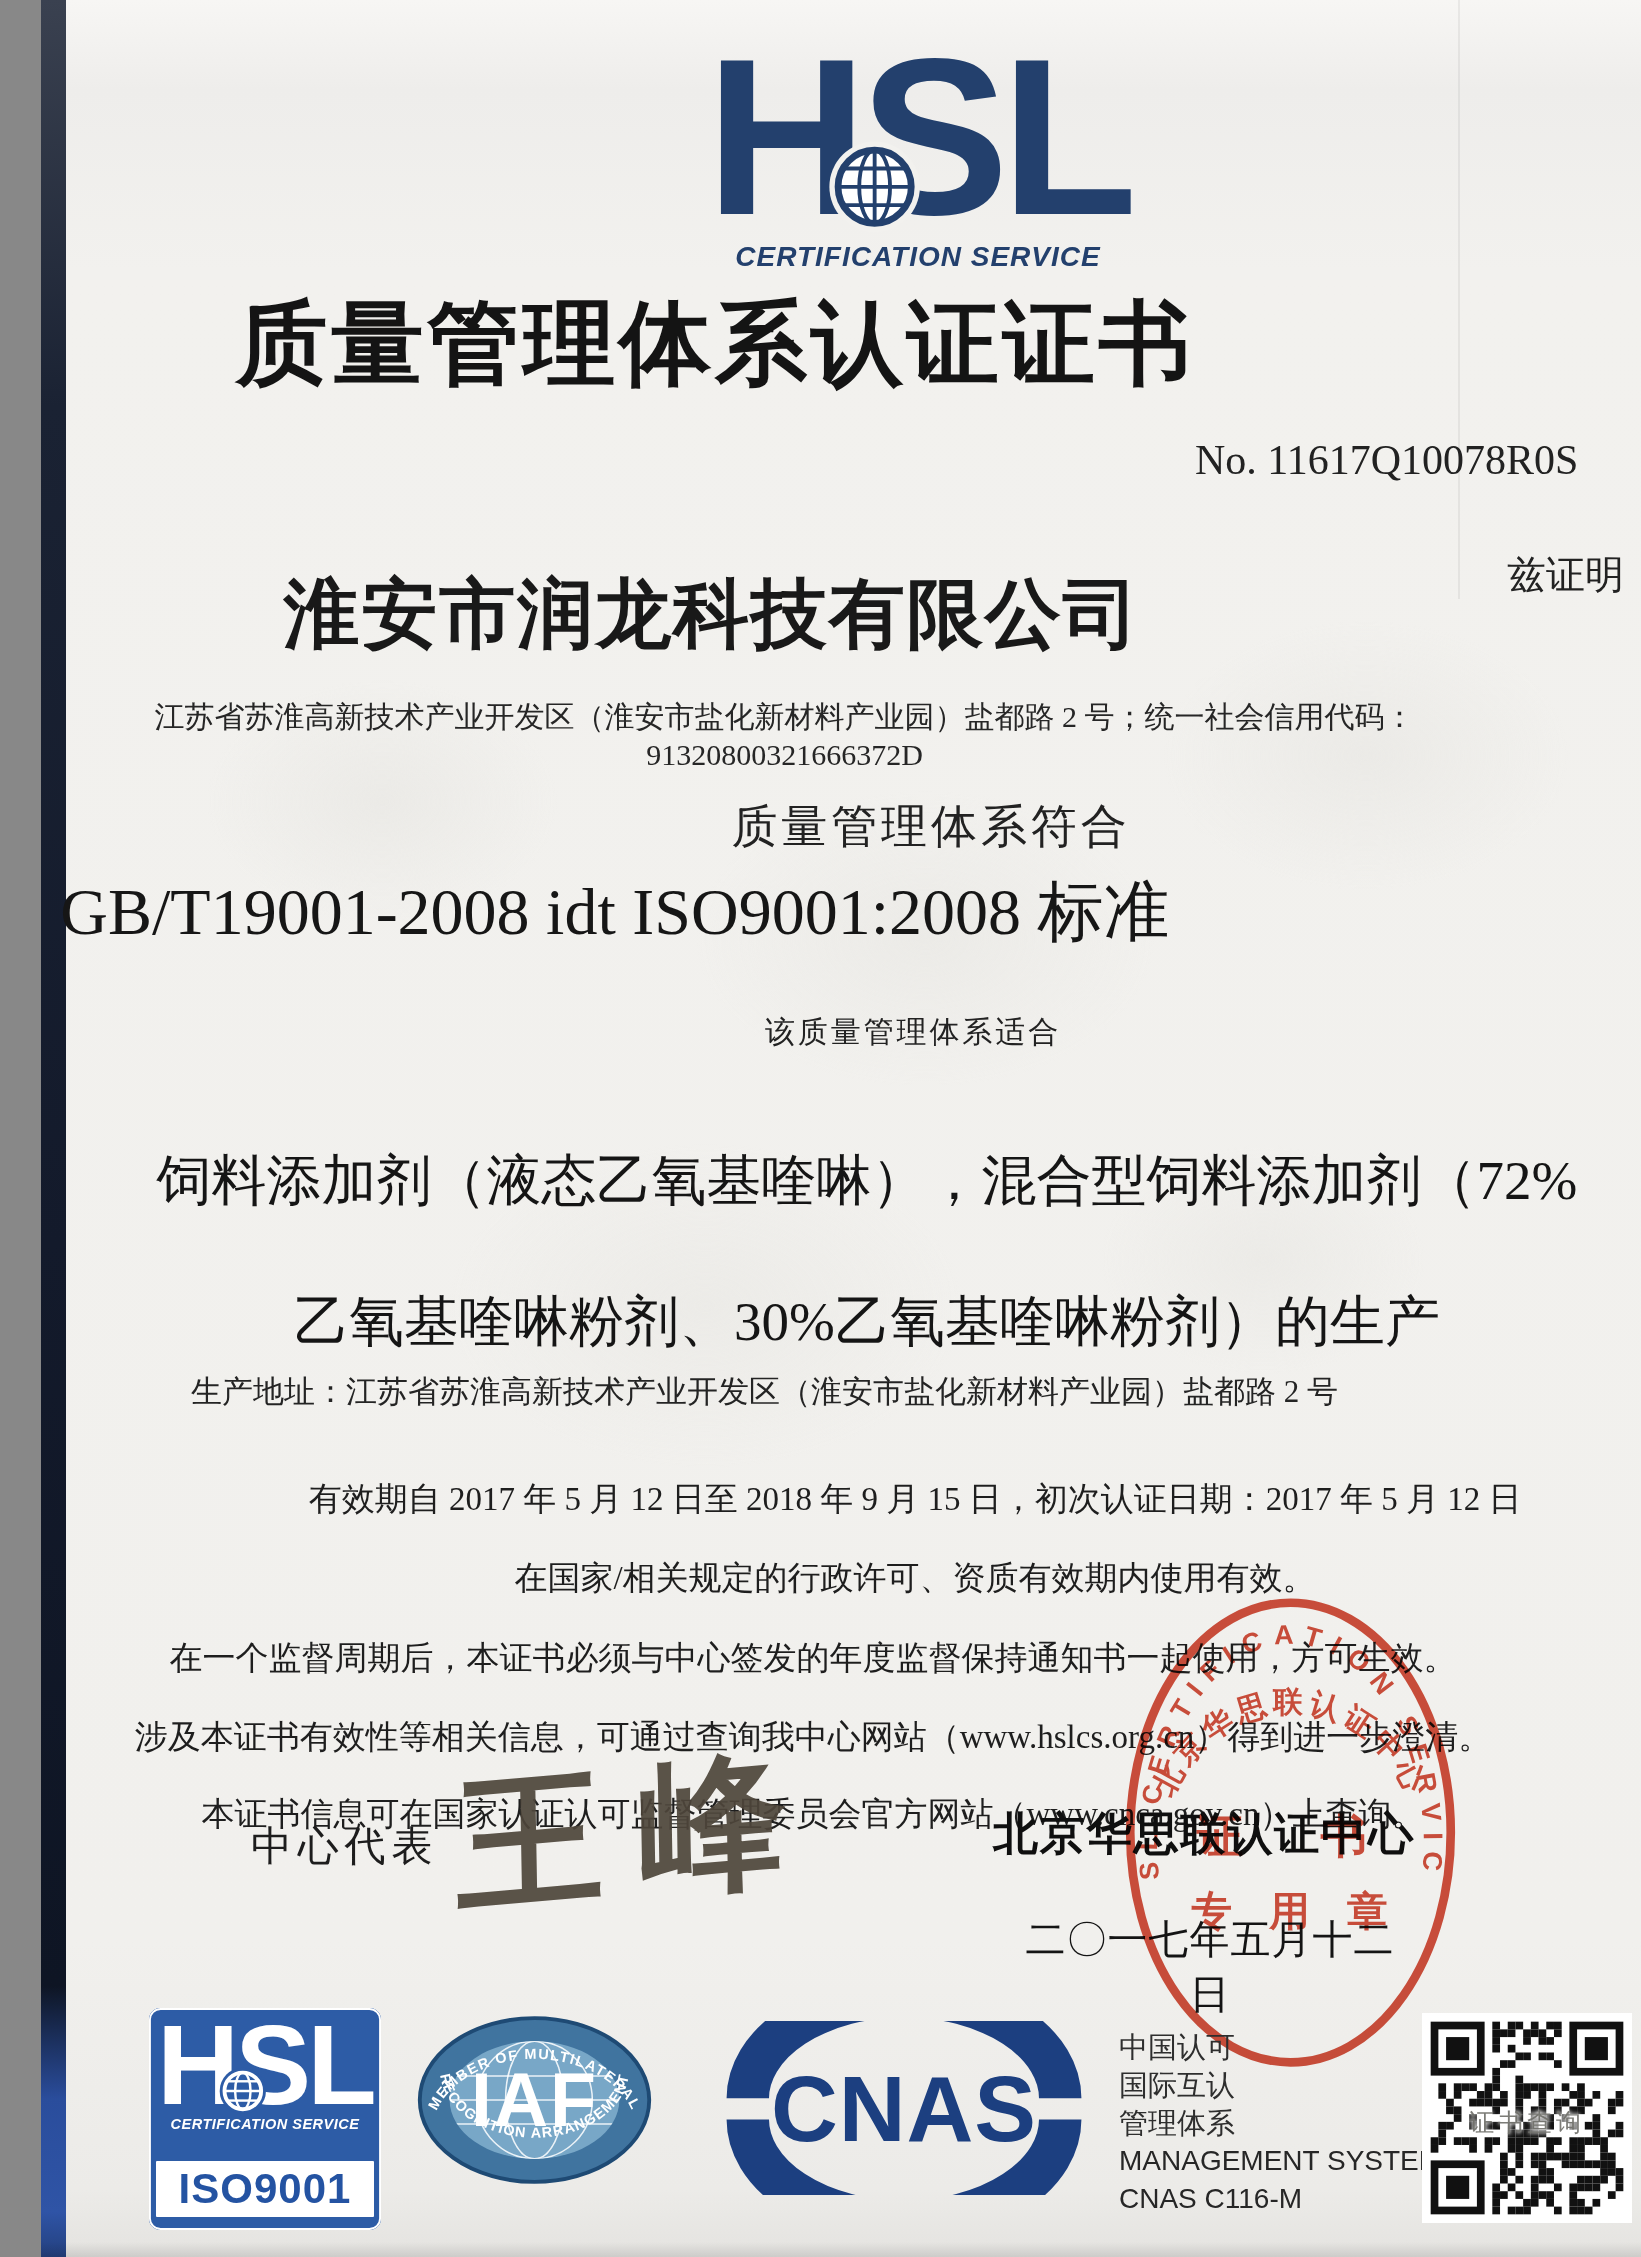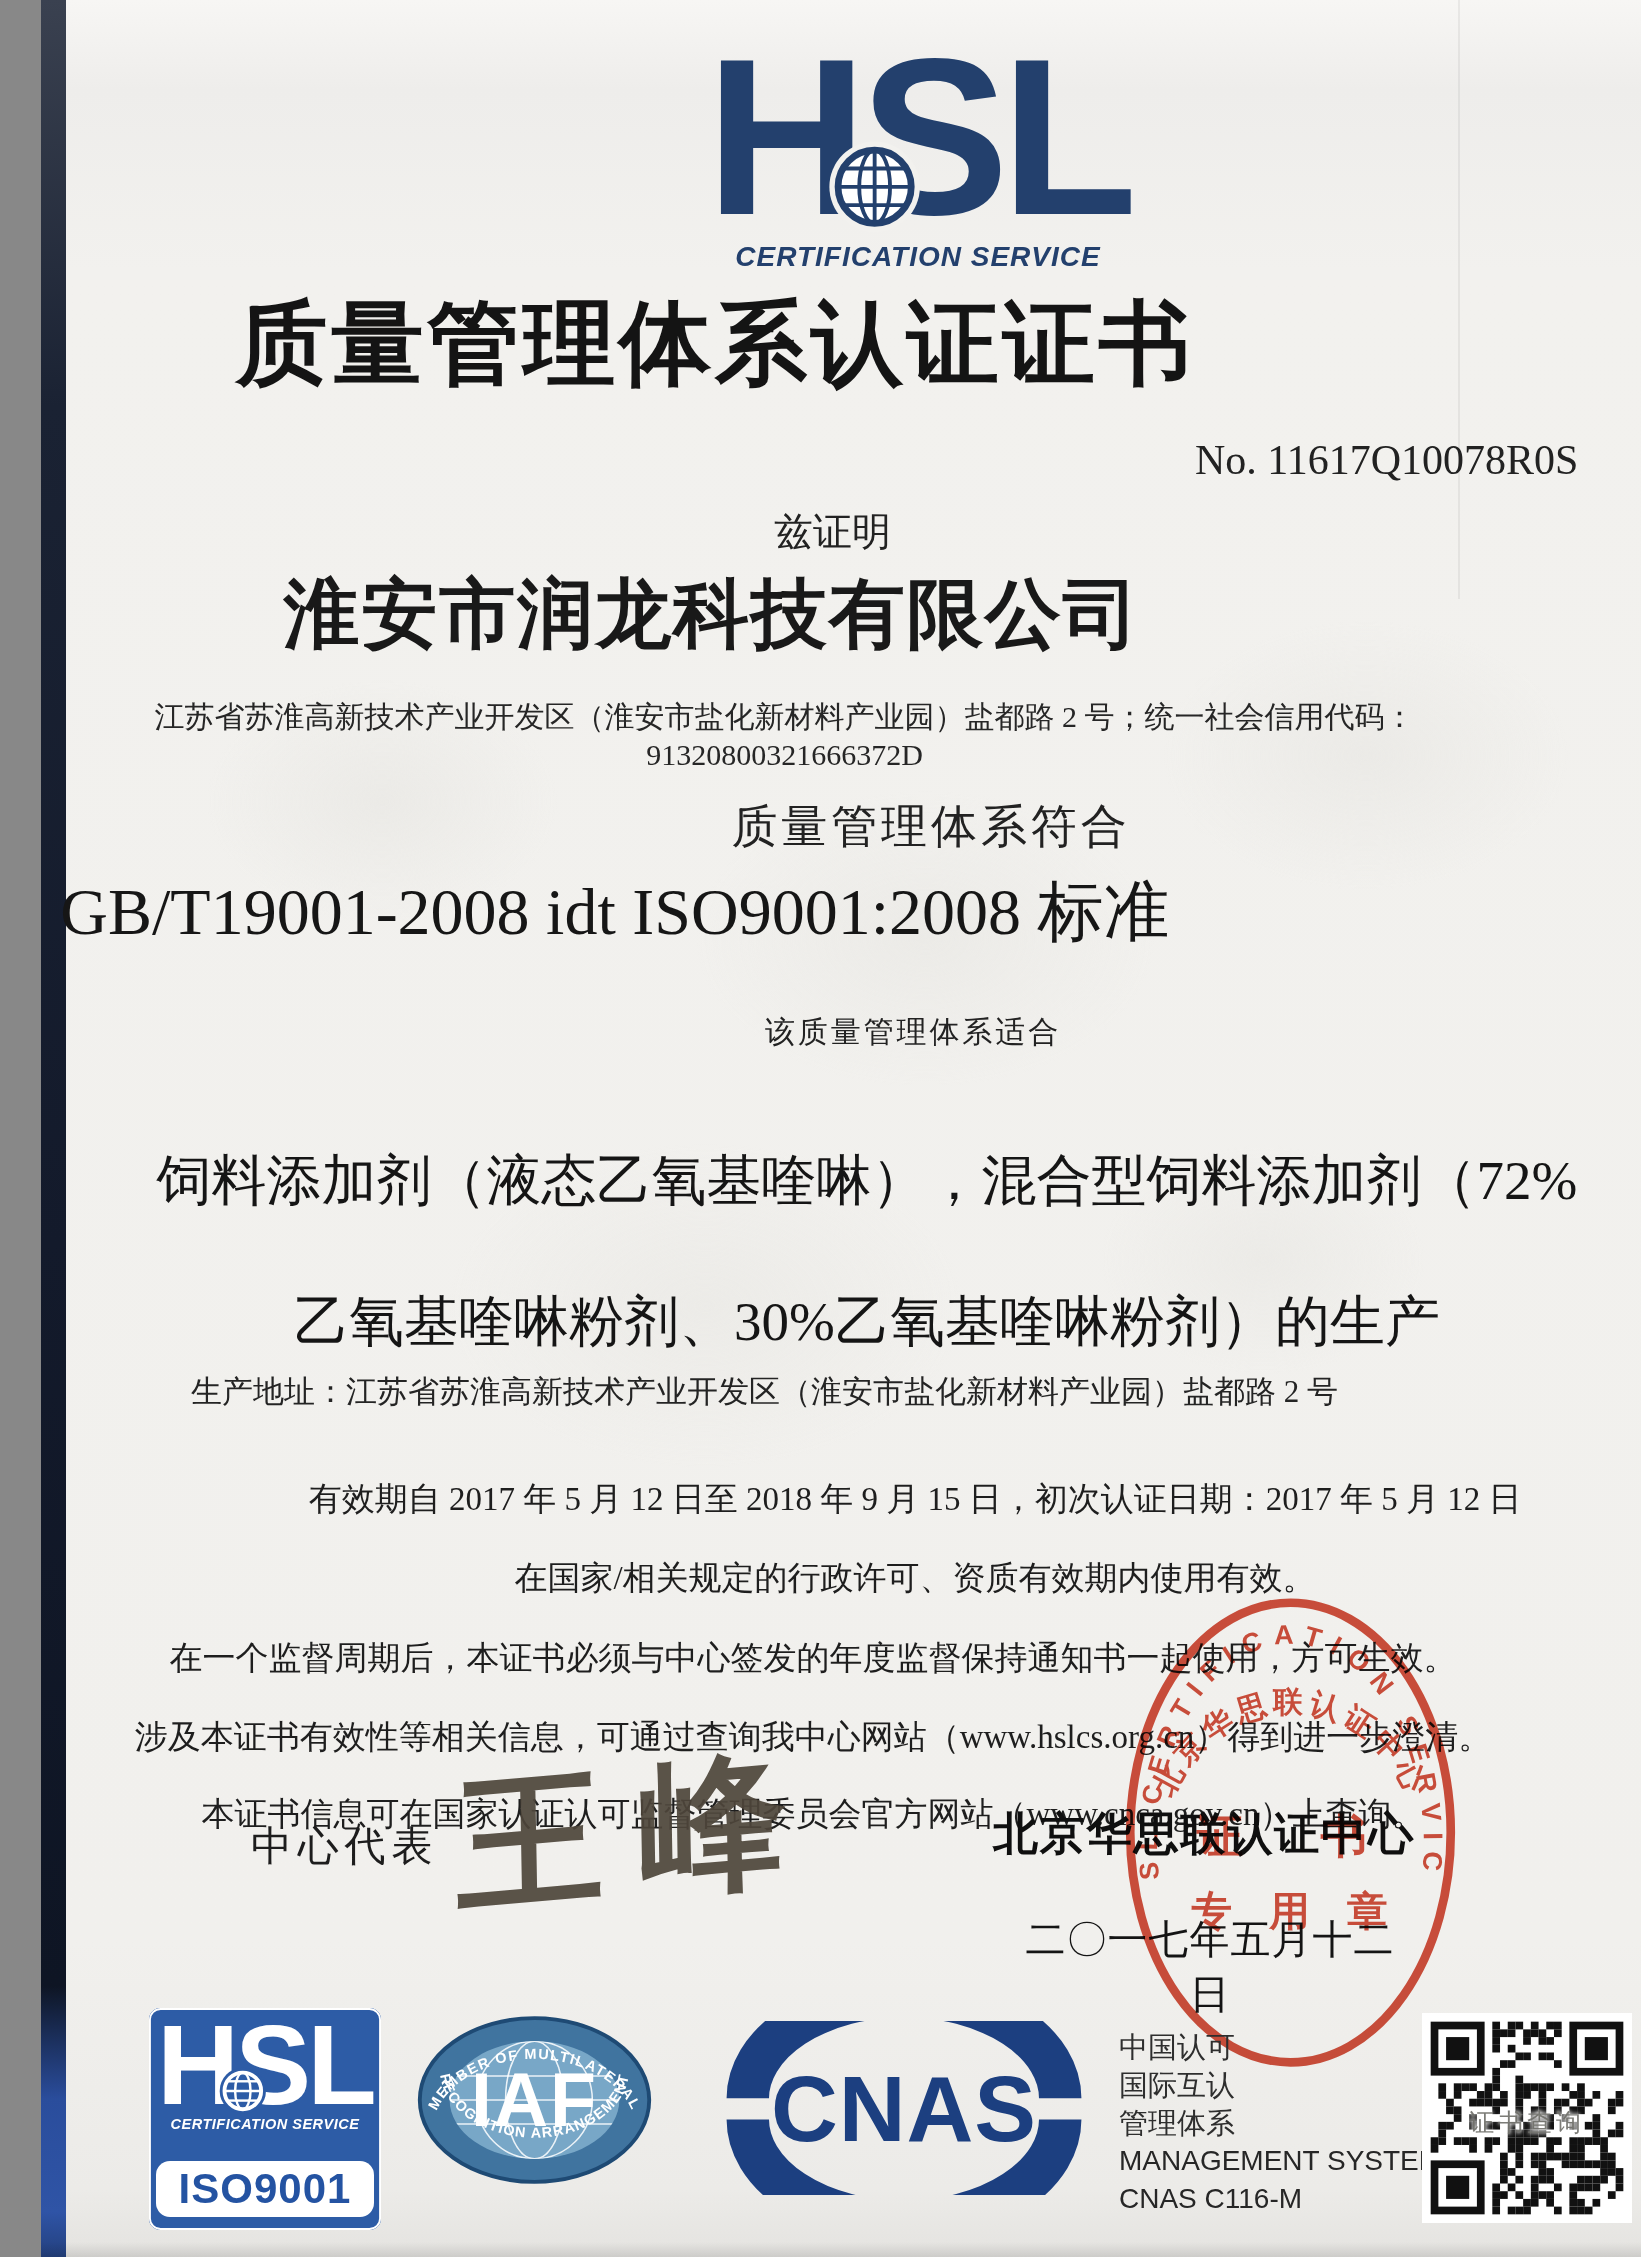--- a/index.html
+++ b/index.html
@@ -21,21 +21,21 @@
       radial-gradient(290px 193px at 85% 15%, #e6e5e1 0%, rgba(230,229,225,0) 70%),
       radial-gradient(367px 232px at 40% 75%, #e8e7e3 0%, rgba(232,231,227,0) 70%),
       radial-gradient(232px 164px at 78% 70%, #e7e6e2 0%, rgba(231,230,226,0) 70%);}
   
   #hsl-logo-block{left:657px;top:25px;width:440px;text-align:center;}
   #hsl-logo-sub{margin-top:1.9px;font-family:"Liberation Sans","DejaVu Sans",sans-serif;
     font-style:italic;font-weight:bold;font-size:28px;letter-spacing:1px;color:#23406d;}
   
   #title{left:0;top:282px;width:1348px;text-align:center;font-size:92px;font-weight:700;letter-spacing:3.9px;color:#141414;}
   #cert-no{left:1154px;top:436px;font-size:42px;color:#222;}
-  #certify-intro{left:0;top:505px;width:1583px;text-align:center;font-size:39px;color:#222;}
+  #certify-intro{left:0;top:548px;width:1583px;text-align:right;font-size:39px;color:#222;}
   #company-name{left:0;top:564px;width:1342px;text-align:center;font-size:76px;font-weight:600;letter-spacing:1.9px;color:#191919;}
   #company-info{left:53px;top:697px;width:1381px;text-align:center;font-size:30px;color:#262626;}
   #conform-label{left:166px;top:796px;width:1448px;text-align:center;font-size:46px;letter-spacing:3.9px;color:#222;}
   #standard-line{left:19.3px;top:867px;width:1448px;text-align:left;font-size:66px;color:#161616;}
   #scope-label{left:145px;top:1012px;width:1454px;text-align:center;font-size:30px;letter-spacing:2.9px;color:#222;}
   #scope-block{left:97px;top:1110px;width:1458px;text-align:center;font-size:55px;line-height:141px;color:#151515;}
   #prod-address{left:150px;top:1371px;width:1448px;text-align:left;font-size:31px;color:#242424;}
   .validity-line{width:1448px;text-align:center;font-size:33px;color:#1e1e1e;}
   #v1{left:150px;top:1477px;} #v2{left:150px;top:1556px;}
   #v3{left:48px;top:1636px;}  #v4{left:48px;top:1715px;} #v5{left:48px;top:1792px;}
@@ -45,21 +45,21 @@
     font-family:"DejaVu Serif",serif;transform:rotate(-5deg) skewX(-4deg);letter-spacing:37px;opacity:.92;}
   #issuer{left:941px;top:1804px;width:444px;text-align:center;font-size:45px;font-weight:700;letter-spacing:1.9px;color:#0f0f0f;}
   #issue-date{left:966px;top:1912px;width:406px;text-align:center;font-size:40px;letter-spacing:1px;color:#141414;}
   #stamp{left:1068px;top:1589px;mix-blend-mode:multiply;opacity:.93;}
   
   #hsl-badge{left:108px;top:2008px;width:232px;height:222px;background:#2d5ca6;border-radius:11.6px;
     box-shadow:inset 0 0 0 1.9px #fff, inset 0 0 0 4.8px #2d5ca6;overflow:hidden;}
   #hsl-badge .badge-top{height:147px;text-align:center;}
   #hsl-badge .badge-sub{font-family:"Liberation Sans",sans-serif;font-style:italic;font-weight:bold;
     font-size:14.5px;color:#fff;letter-spacing:0.5px;margin-top:-3.9px;}
-  #hsl-badge .badge-bottom{background:#fff;border-radius:14px;margin:5.8px 6.8px 6.8px;height:56px;line-height:56px;
+  #hsl-badge .badge-bottom{background:#fff;border-radius:1px;margin:5.8px 6.8px 6.8px;height:56px;line-height:56px;
     text-align:center;font-family:"Liberation Sans",sans-serif;font-weight:800;font-size:42px;color:#2453a2;letter-spacing:1px;}
   #accreditation{left:1078px;top:2028px;color:#2e2e2e;}
   #accreditation .cn{font-size:29px;line-height:38px;}
   #accreditation .en{font-family:"Liberation Sans","DejaVu Sans",sans-serif;font-size:28px;line-height:38px;color:#262626;}
   #qr-wrap{left:1381px;top:2013px;width:210px;height:230px;}
   #qr-label{position:absolute;left:0;top:93px;width:210px;text-align:center;font-size:25px;color:rgba(110,110,104,.9);
     text-shadow:0 0 3.9px #fff,0 0 5.8px #fff;letter-spacing:3.9px;}
 </style>
 </head>
 <body>

